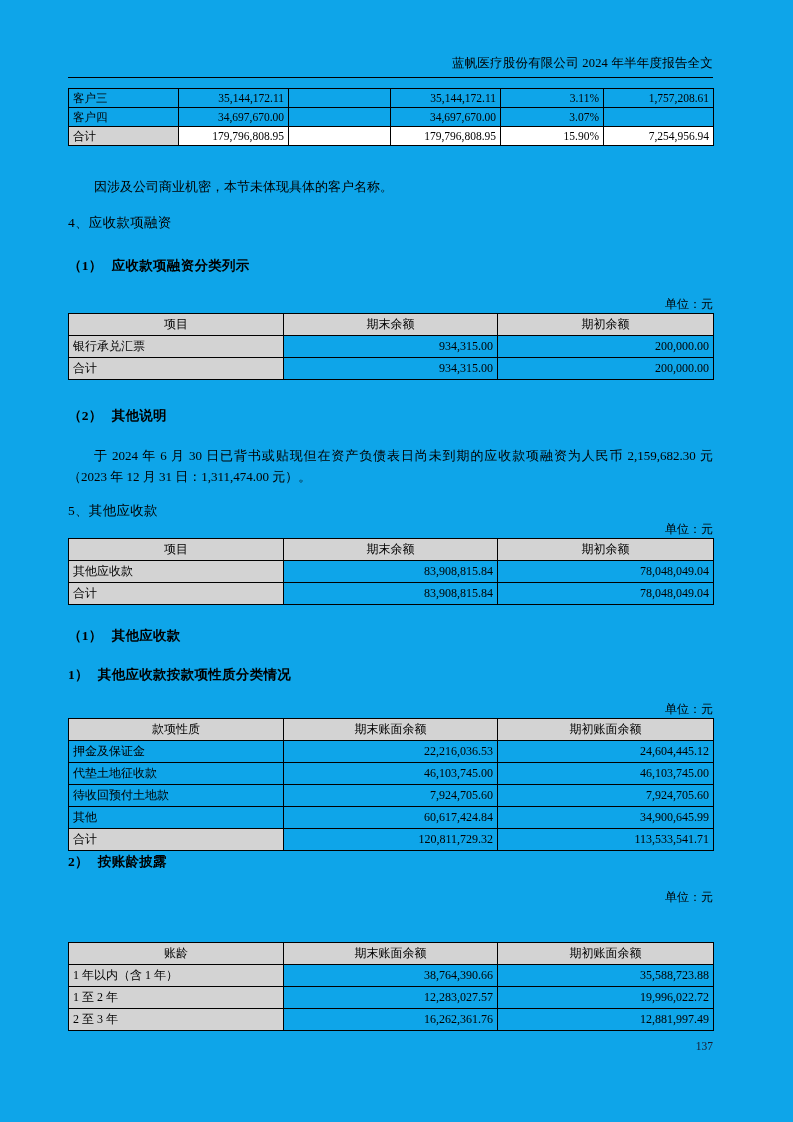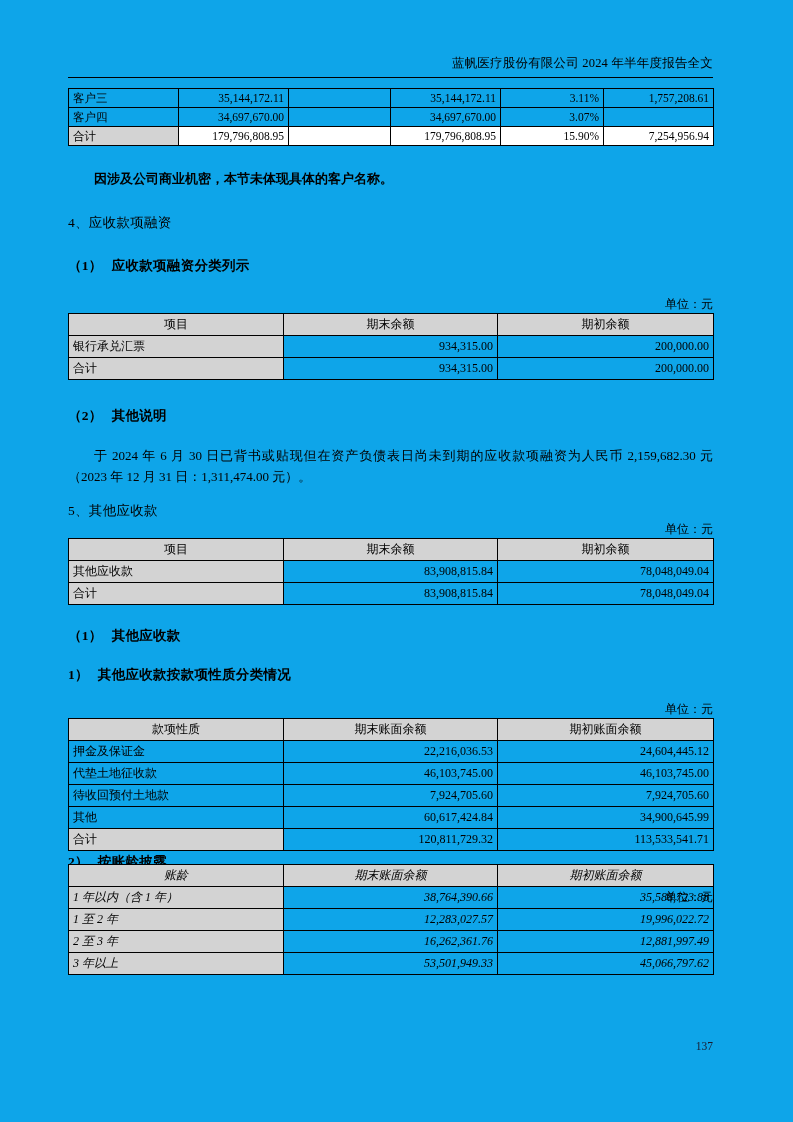--- a/index.html
+++ b/index.html
@@ -164,21 +164,21 @@
           <td class="num">179,796,808.95</td>
           <td class="num"></td>
           <td class="num">179,796,808.95</td>
           <td class="num">15.90%</td>
           <td class="num">7,254,956.94</td>
         </tr>
       </tbody>
     </table>
   </div>
 
-  <div class="blk para" style="top:168px;font-weight:bold;">因涉及公司商业机密，本节未体现具体的客户名称。</div>
+  <div class="blk para" style="top:176px;">因涉及公司商业机密，本节未体现具体的客户名称。</div>
 
   <div class="blk" style="top:213px;">
     <h2 class="sec">4、应收款项融资</h2>
   </div>
 
   <div class="blk" style="top:256px;">
     <h3 class="sub">
       <span class="num">（1）</span><span>应收款项融资分类列示</span>
     </h3>
   </div>
@@ -316,21 +316,21 @@
   </div>
 
   <div class="blk" style="top:852px;">
     <h4 class="subsub">
       <span class="num">2）</span><span>按账龄披露</span>
     </h4>
   </div>
 
   <div class="blk unit" style="top:889px;">单位：元</div>
 
-  <div class="blk" style="top:864px;font-style:italic;">
+  <div class="blk" style="top:942px;">
     <table class="doc">
       <colgroup>
           <col style="width:215px">
           <col style="width:214px">
           <col style="width:216px">
         </colgroup>
       <thead>
         <tr>
           <th>账龄</th>
           <th>期末账面余额</th>
@@ -346,24 +346,19 @@
         <tr>
           <td class="lbl shade">1 至 2 年</td>
           <td class="num">12,283,027.57</td>
           <td class="num">19,996,022.72</td>
         </tr>
         <tr>
           <td class="lbl shade">2 至 3 年</td>
           <td class="num">16,262,361.76</td>
           <td class="num">12,881,997.49</td>
         </tr>
-        <tr>
-          <td class="lbl shade">3 年以上</td>
-          <td class="num">53,501,949.33</td>
-          <td class="num">45,066,797.62</td>
-        </tr>
       </tbody>
     </table>
   </div>
 
   <div class="page-footer">137</div>
 
 </div>
 
 </body></html>

